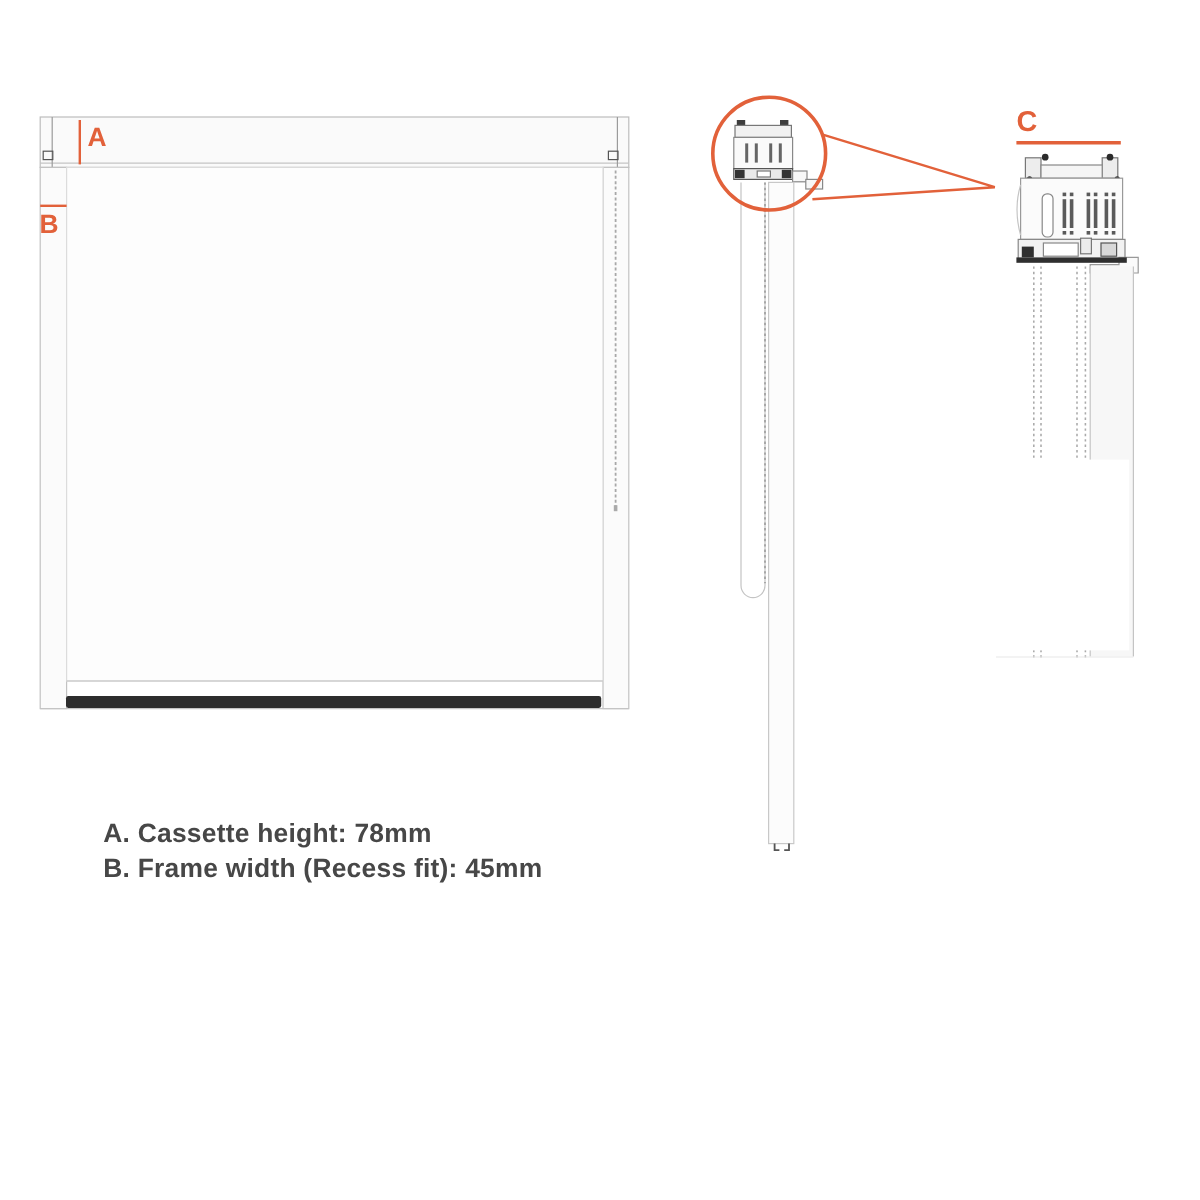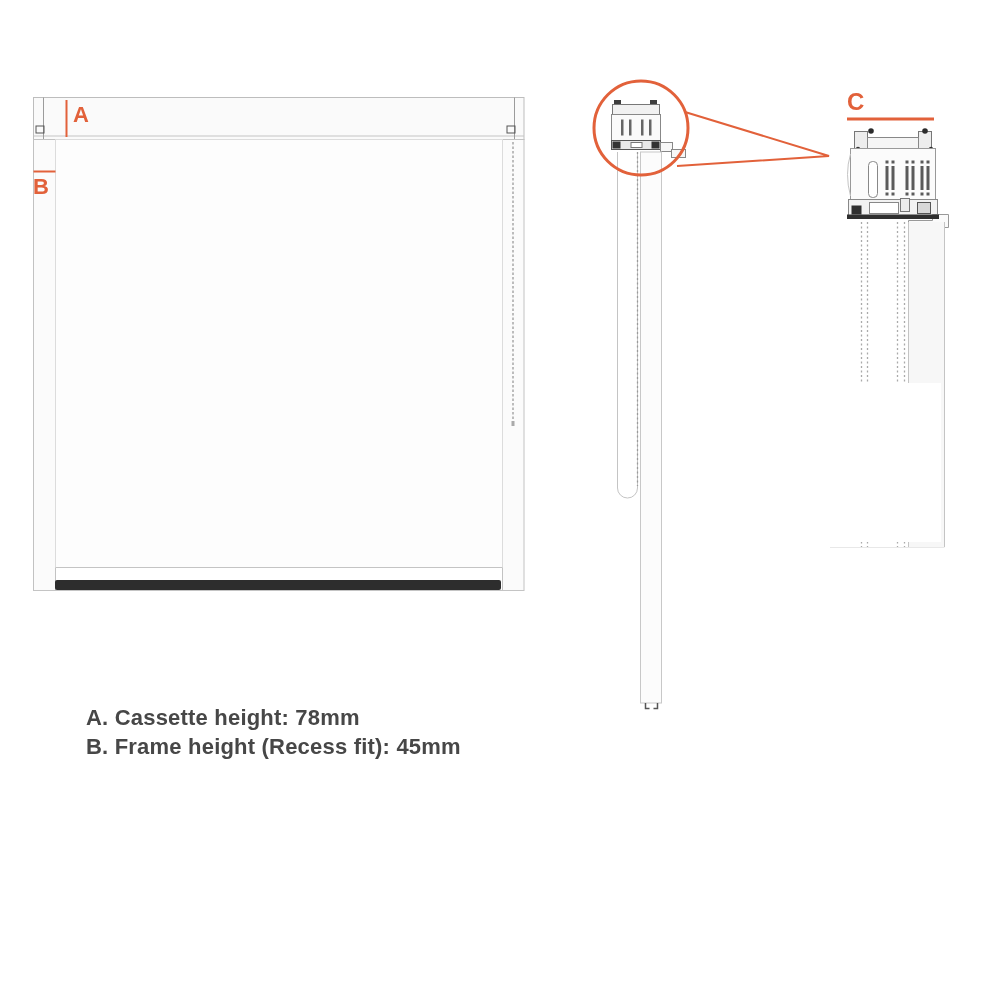--- a/index.html
+++ b/index.html
@@ -21,21 +21,20 @@
   }
   .legend{
     position:absolute;
     left:86px;top:680px;
     color:var(--text,#474747);
     font-size:22px;
     font-weight:bold;
     line-height:29px;
     letter-spacing:.2px;
     white-space:nowrap;
-    margin-top:23px;
   }
   
   .accent-stroke{stroke:var(--accent,#E2613A);fill:none;}
   .ln{stroke:#c4c4c4;fill:none;}
   .ln-md{stroke:#9b9b9b;fill:none;}
   .ln-dk{stroke:#555;fill:none;}
 </style>
 </head>
 <body>
 
@@ -157,16 +156,16 @@
       <line x1="830" y1="547.5" x2="944.5" y2="547.5" stroke="#e8e8e8"></line>
     </g>
   </svg>
 
   <span class="dim-label" style="left:73px;top:104px;">A</span>
   <span class="dim-label" style="left:33px;top:176px;">B</span>
   <span class="dim-label" style="left:847px;top:90px;font-size:24px;">C</span>
 
   <div class="legend">
     <div>A. Cassette height: 78mm</div>
-    <div>B. Frame height (Recess fit): 45mm</div>
+    <div>B. Frame width (Recess fit): 45mm</div>
   </div>
 
 </div>
 
 </body></html>

